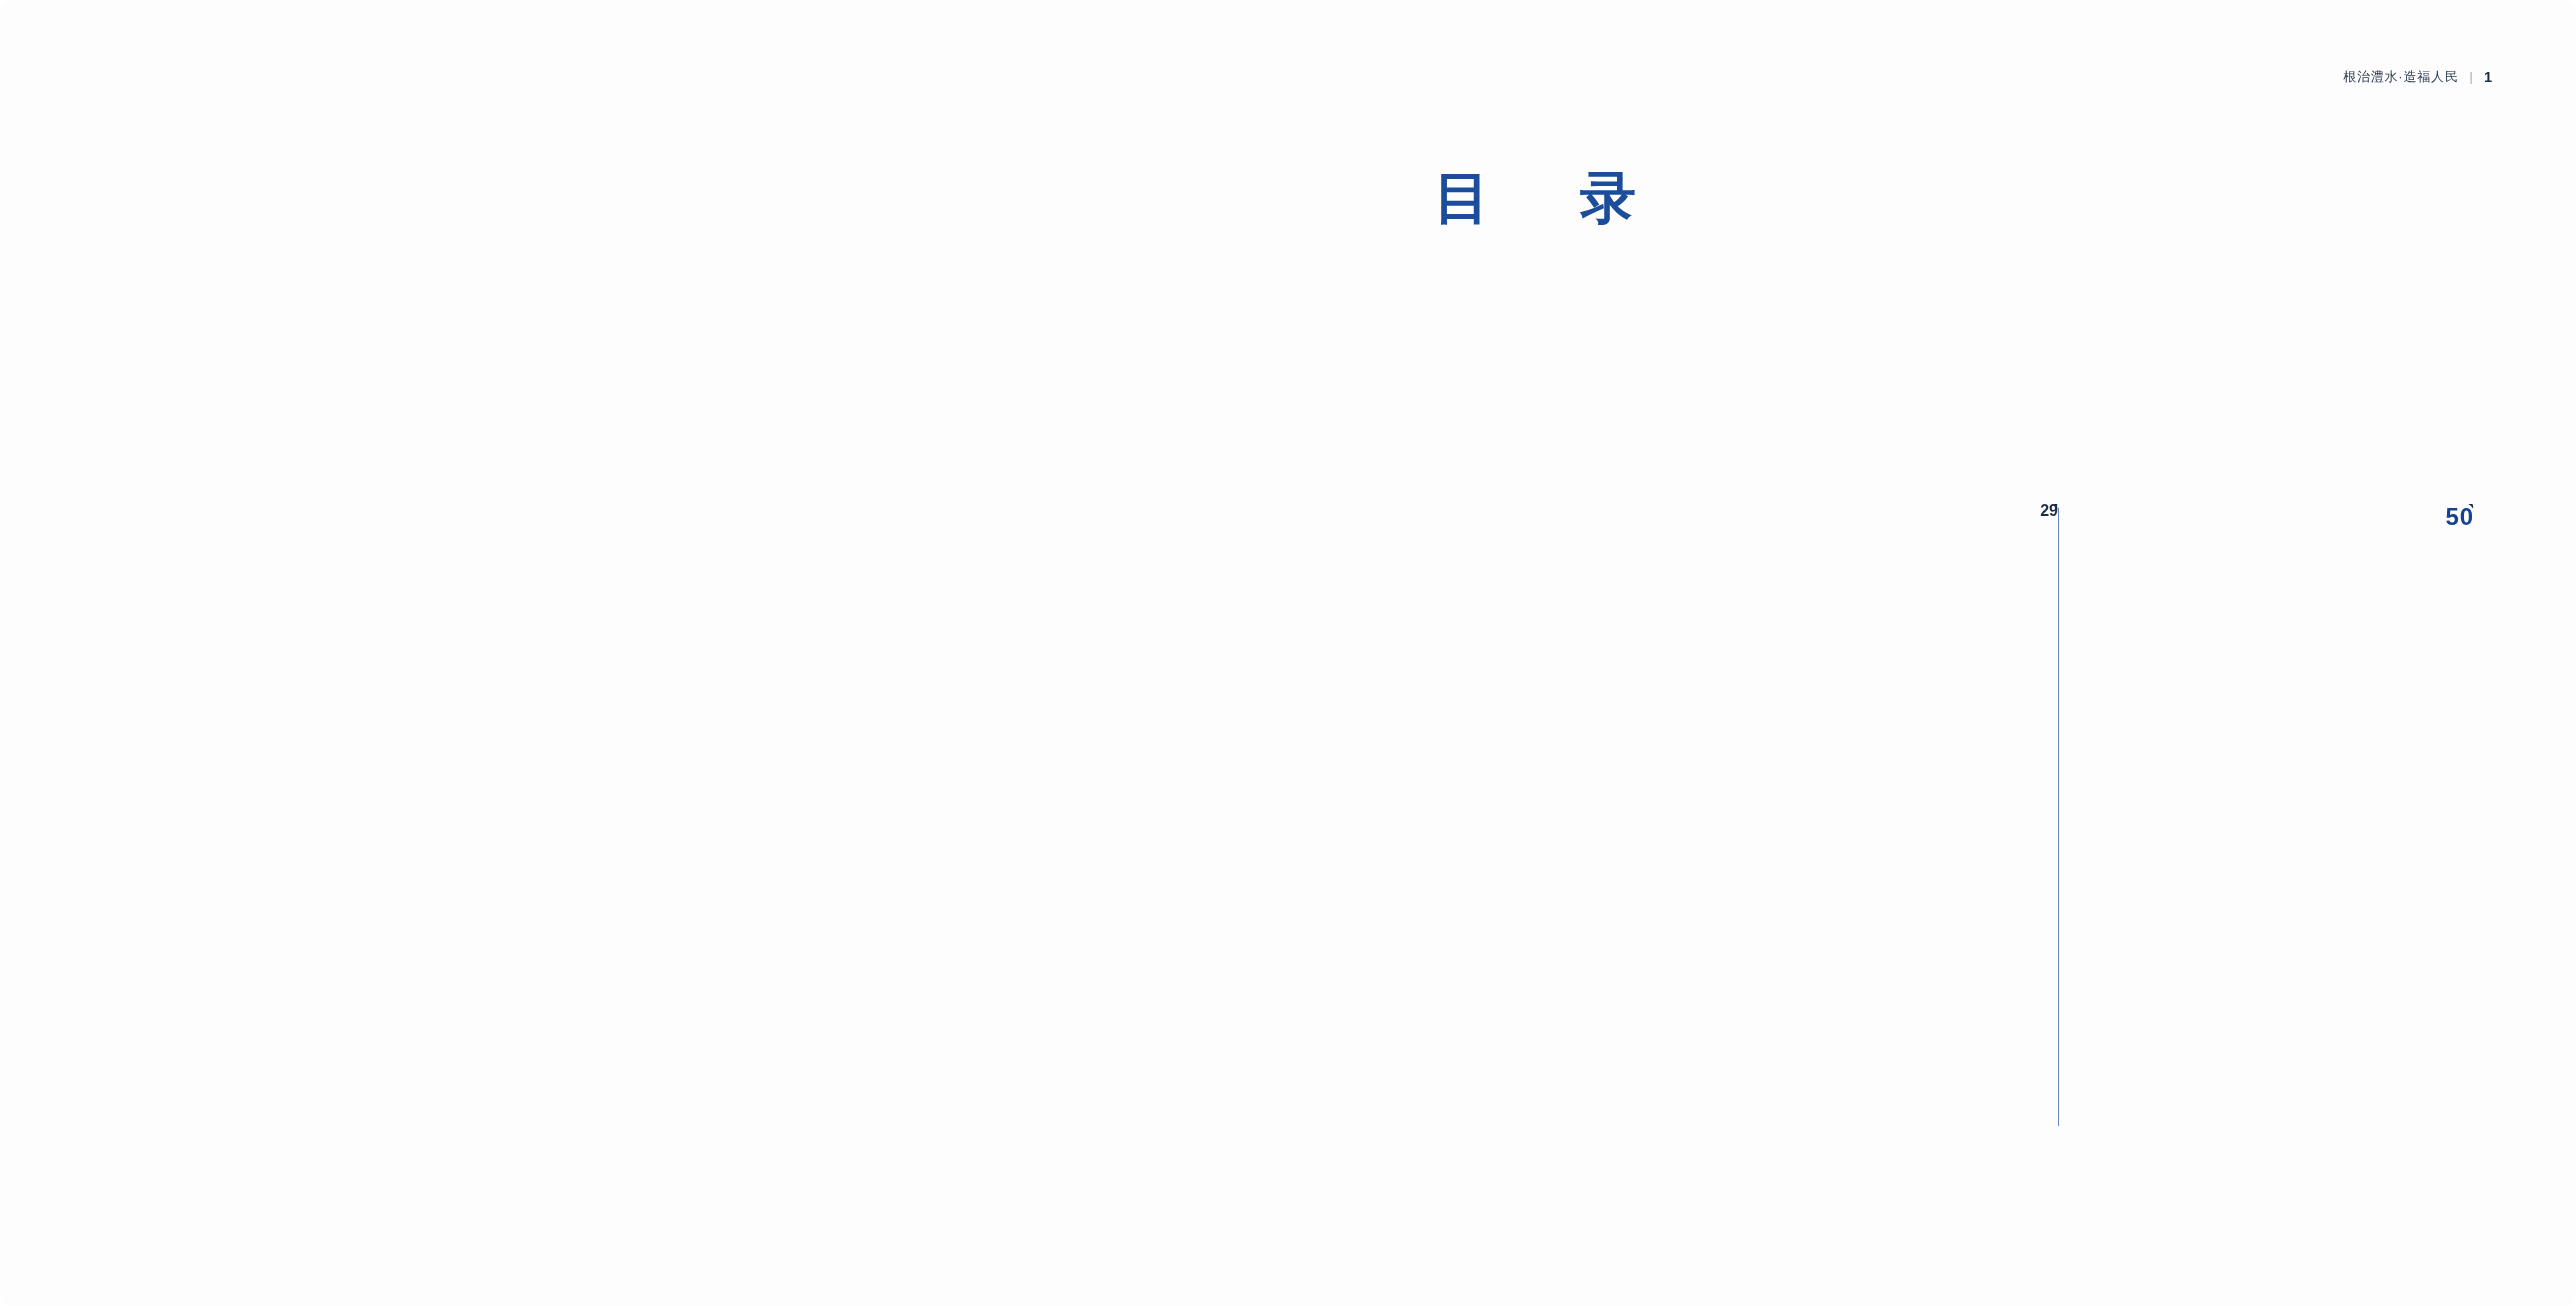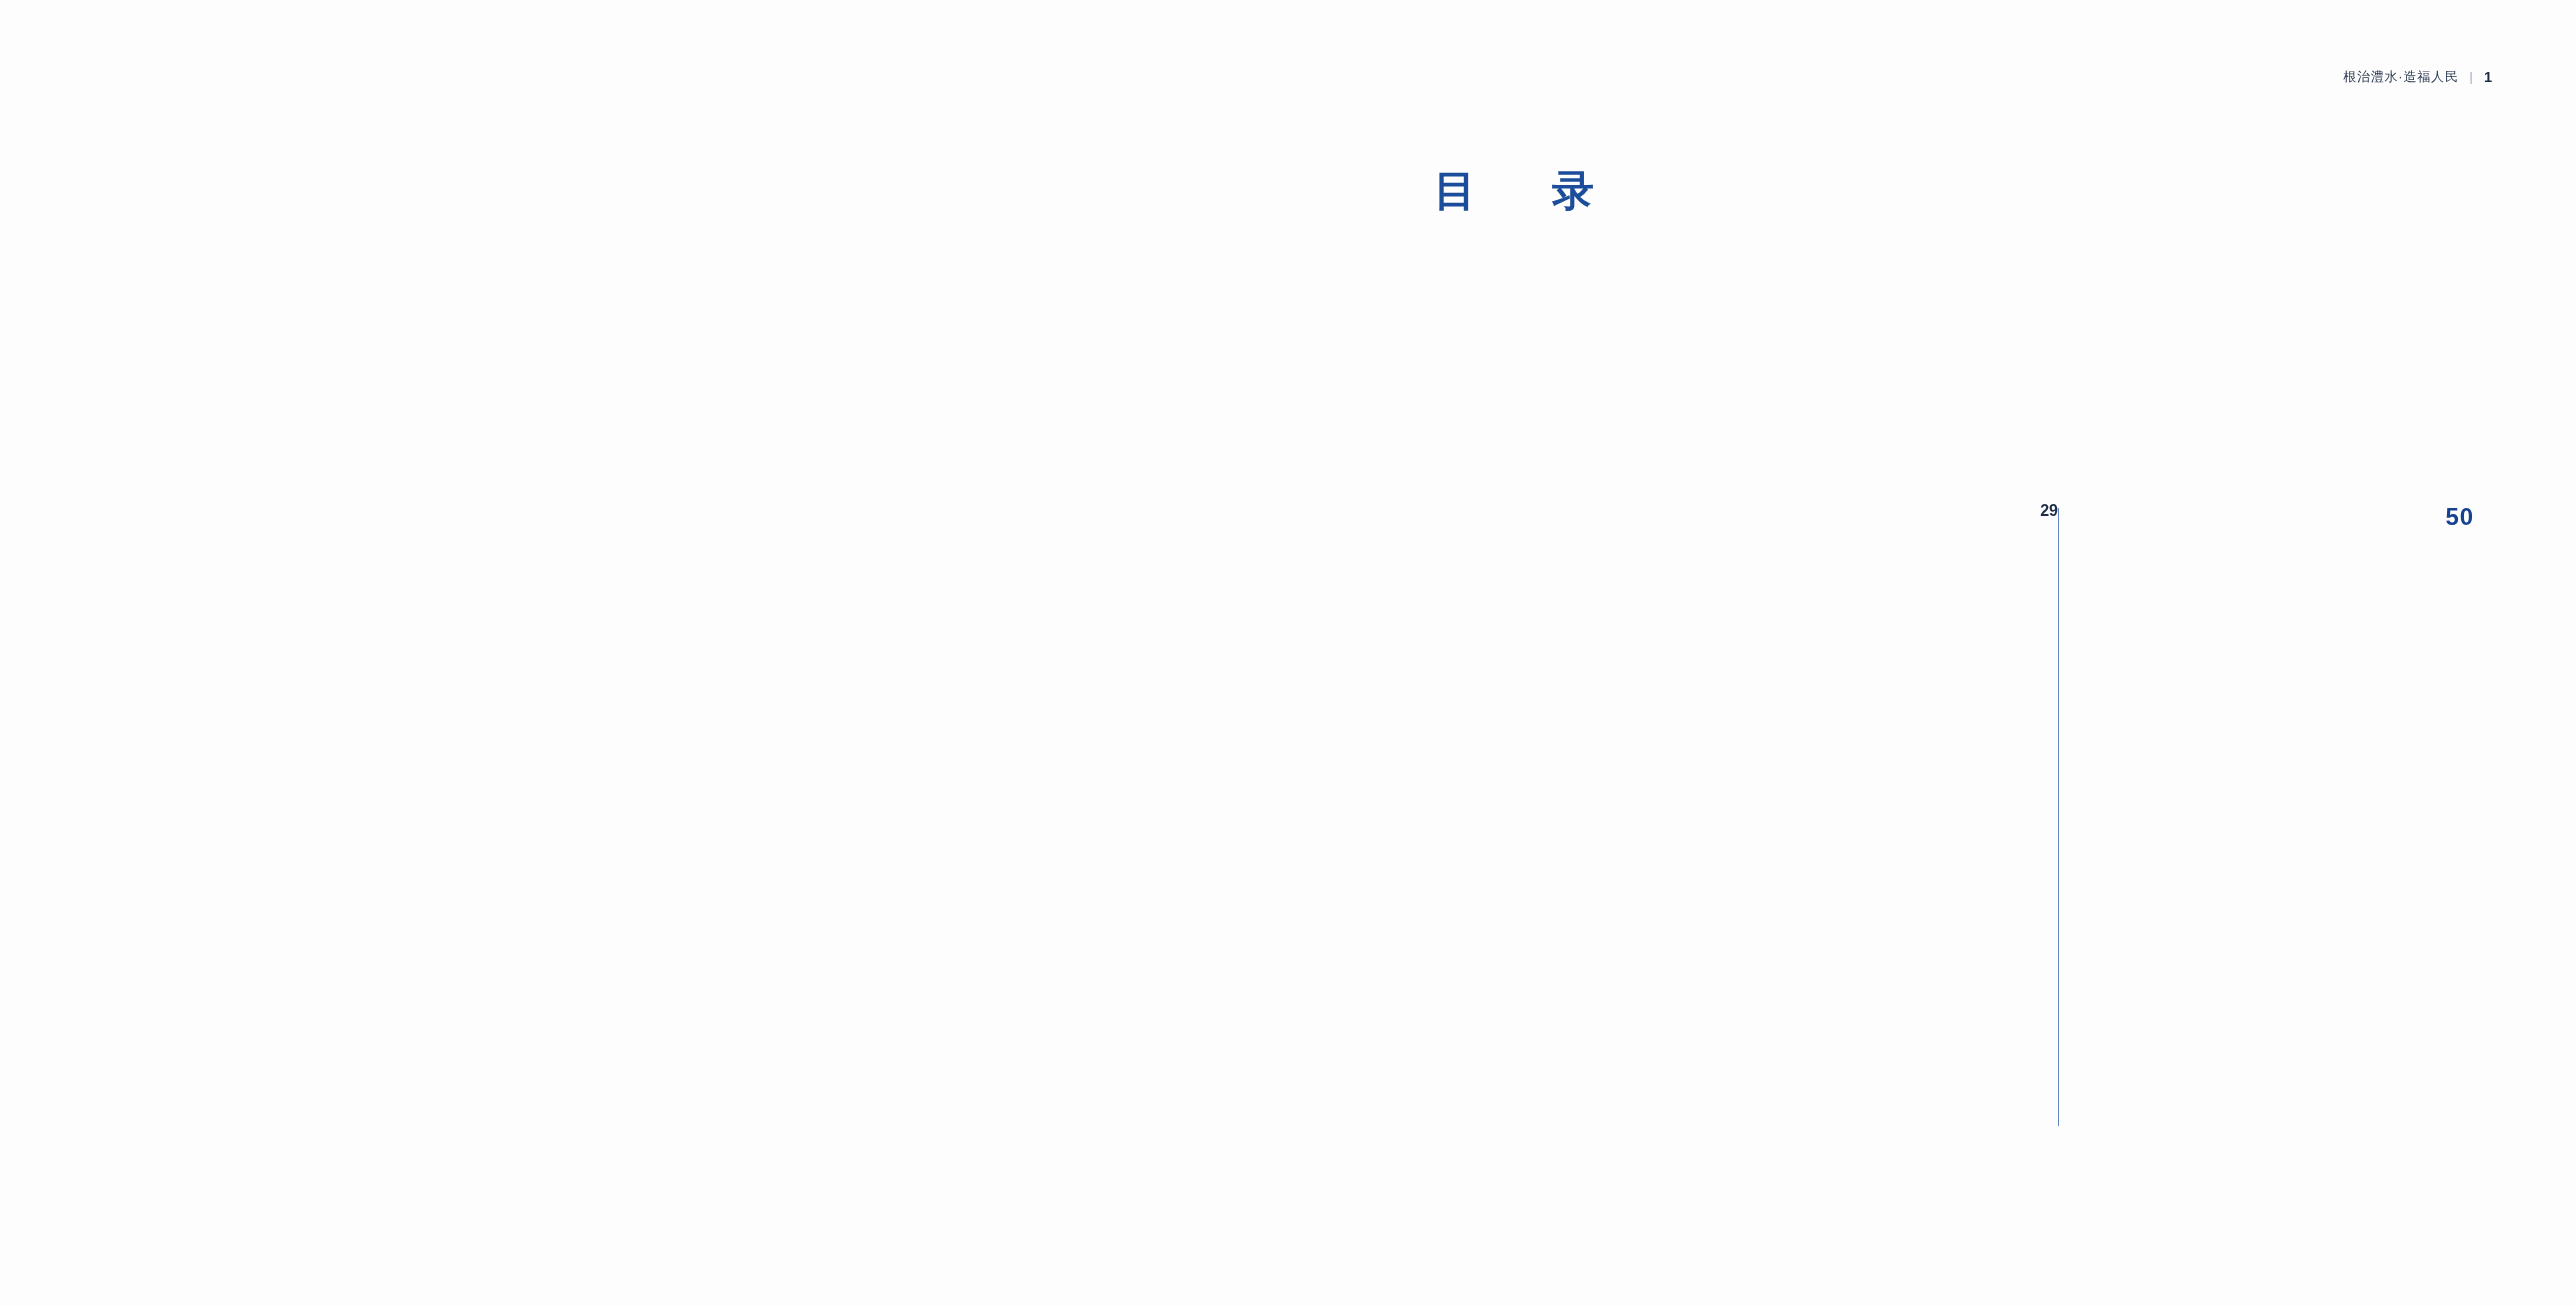--- a/index.html
+++ b/index.html
@@ -11,20 +11,21 @@
     width: 2576px;
     height: 1306px;
     font-family: "Liberation Sans", sans-serif;
     position: relative;
     overflow: hidden;
   }
   .page {
     position: absolute;
     inset: 0;
     background: #fdfdfd;
+    border-radius: 10px;
   }
   
   .running-header {
     position: absolute;
     top: 68px;
     right: 83px;
     display: flex;
     align-items: center;
     gap: 10.7px;
     font-size: 13px;
@@ -40,21 +41,21 @@
     font-size: 14.6px;
     color: #1b2b46;
     font-weight: 600;
   }
 
   
   .toc-title {
     position: absolute;
     left: 1434px;
     top: 170px;
-    font-size: 42px;
+    font-size: 56px;
     font-weight: 700;
     color: #1b4d9b;
     letter-spacing: 17px;
     line-height: 1;
     white-space: nowrap;
   }
 
   
   .columns {
     position: absolute;

